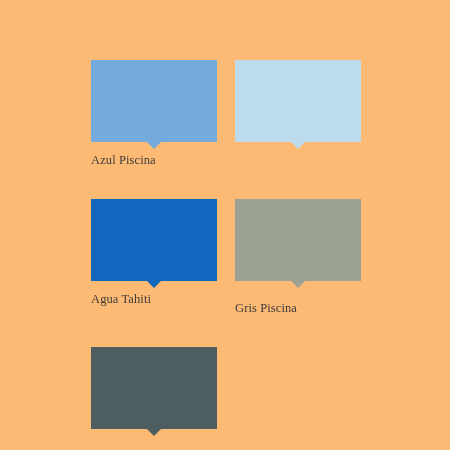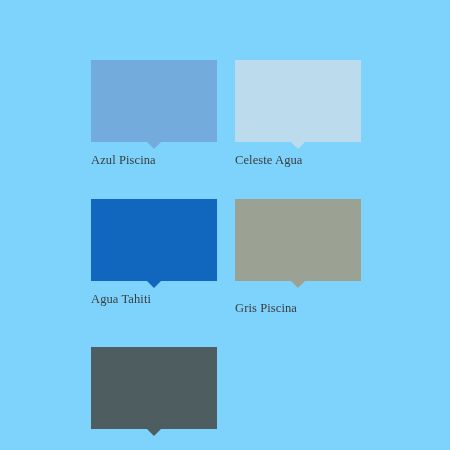--- a/index.html
+++ b/index.html
@@ -11,21 +11,21 @@
     height: 450px;
     background: #ffffff;
     font-family: "Liberation Serif", "DejaVu Serif", serif;
     overflow: hidden;
   }
 
   #palette-board {
     position: relative;
     width: 450px;
     height: 450px;
-    background: #7dd3fc;
+    background: #fdba74;
   }
 
   .swatch-grid {
     position: absolute;
     left: 91px;
     top: 60px;
     width: 270px;
     display: flex;
     flex-wrap: wrap;
     column-gap: 18px;
@@ -88,21 +88,20 @@
         <div class="swatch-pointer" style="border-top-color: rgb(115, 172, 220);"></div>
       </div>
       <span class="swatch-label" style="color: rgb(60, 60, 60);">Azul Piscina</span>
     </div>
 
     <div class="swatch-cell">
       <div class="swatch-chip-wrap">
         <div class="swatch-chip" style="background-color: rgb(188, 220, 237);"></div>
         <div class="swatch-pointer" style="border-top-color: rgb(188, 220, 237);"></div>
       </div>
-      <span class="swatch-label" style="color: rgb(60, 60, 60);">Celeste Agua</span>
     </div>
 
     <div class="swatch-cell">
       <div class="swatch-chip-wrap">
         <div class="swatch-chip" style="background-color: rgb(17, 102, 190);"></div>
         <div class="swatch-pointer" style="border-top-color: rgb(17, 102, 190);"></div>
       </div>
       <span class="swatch-label" style="color: rgb(60, 60, 60);">Agua Tahiti</span>
     </div>
 

